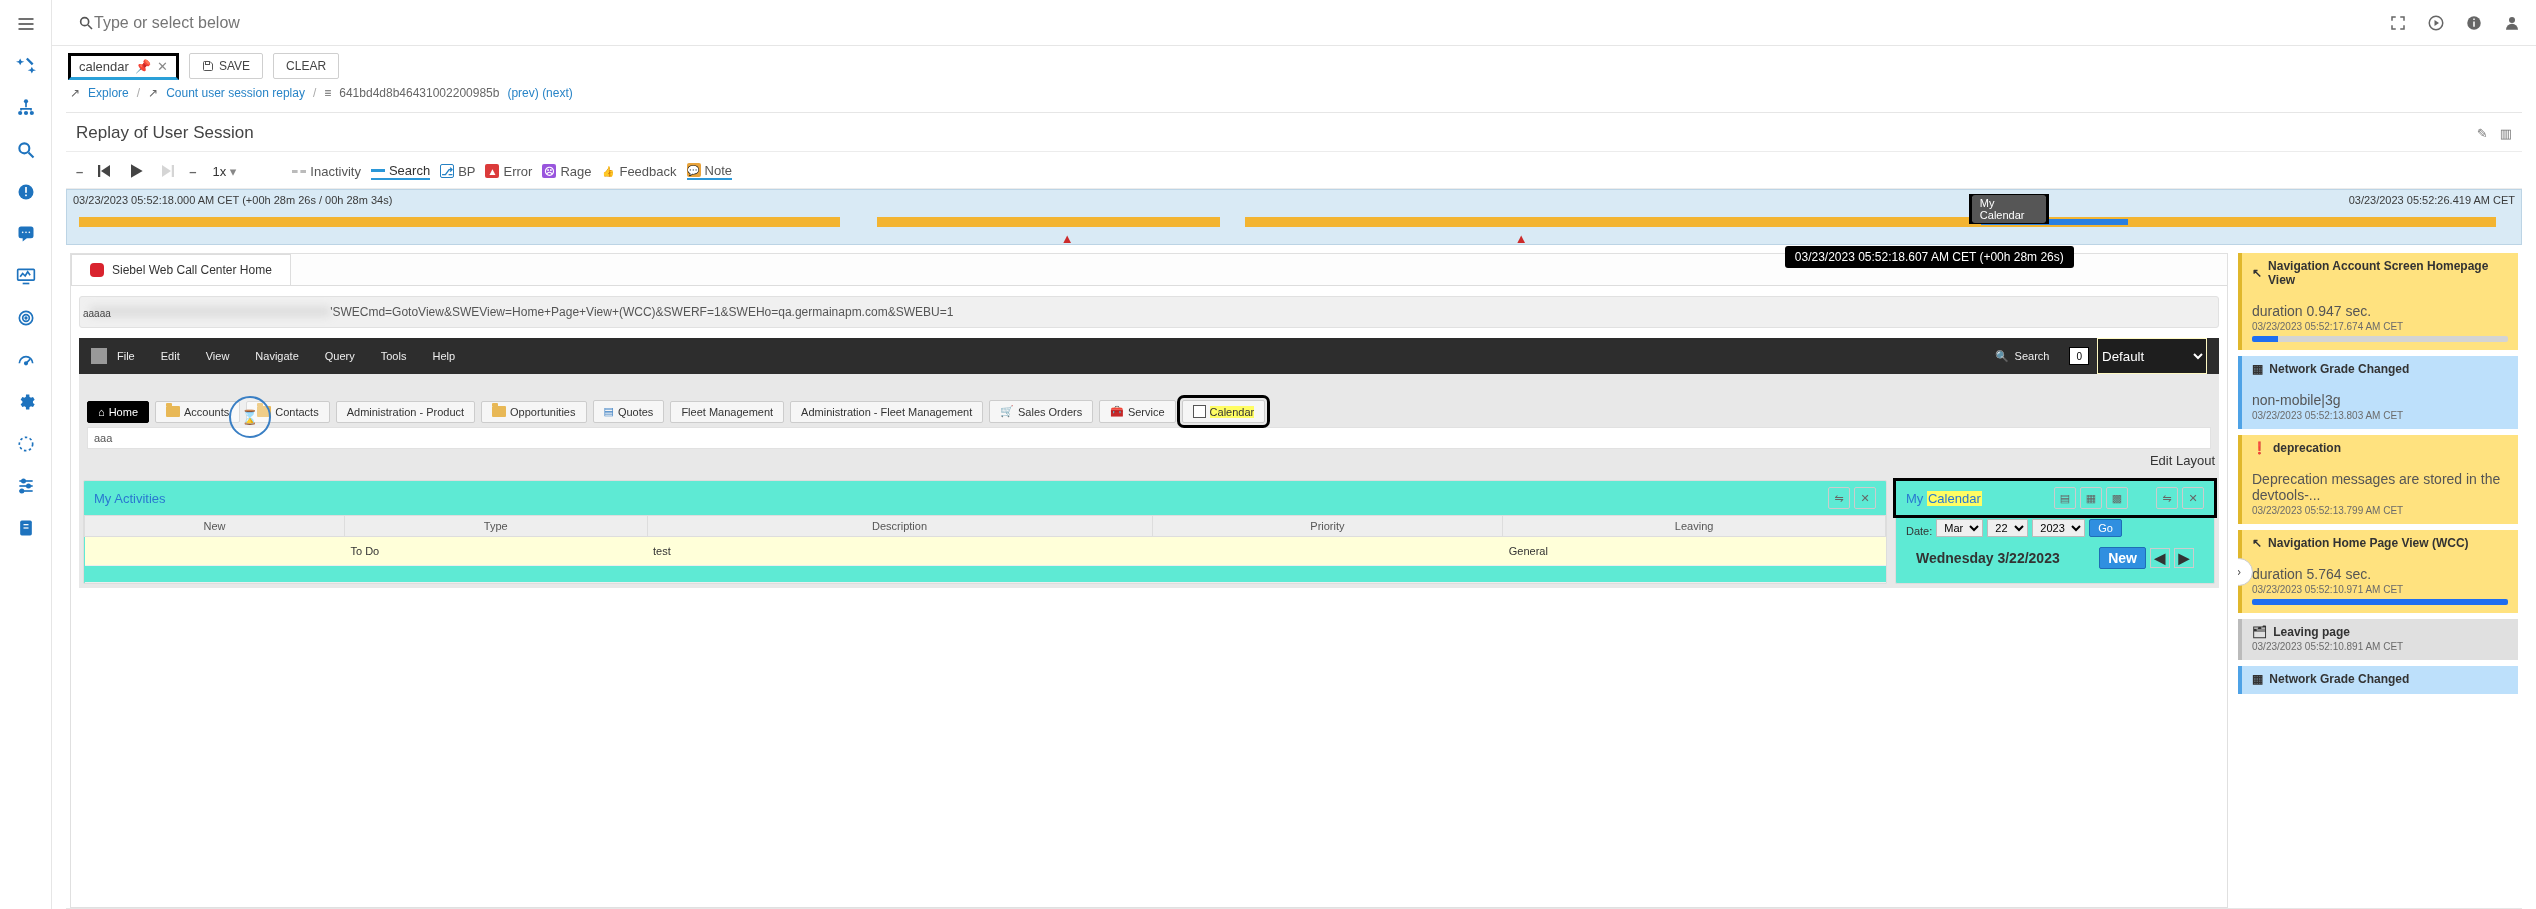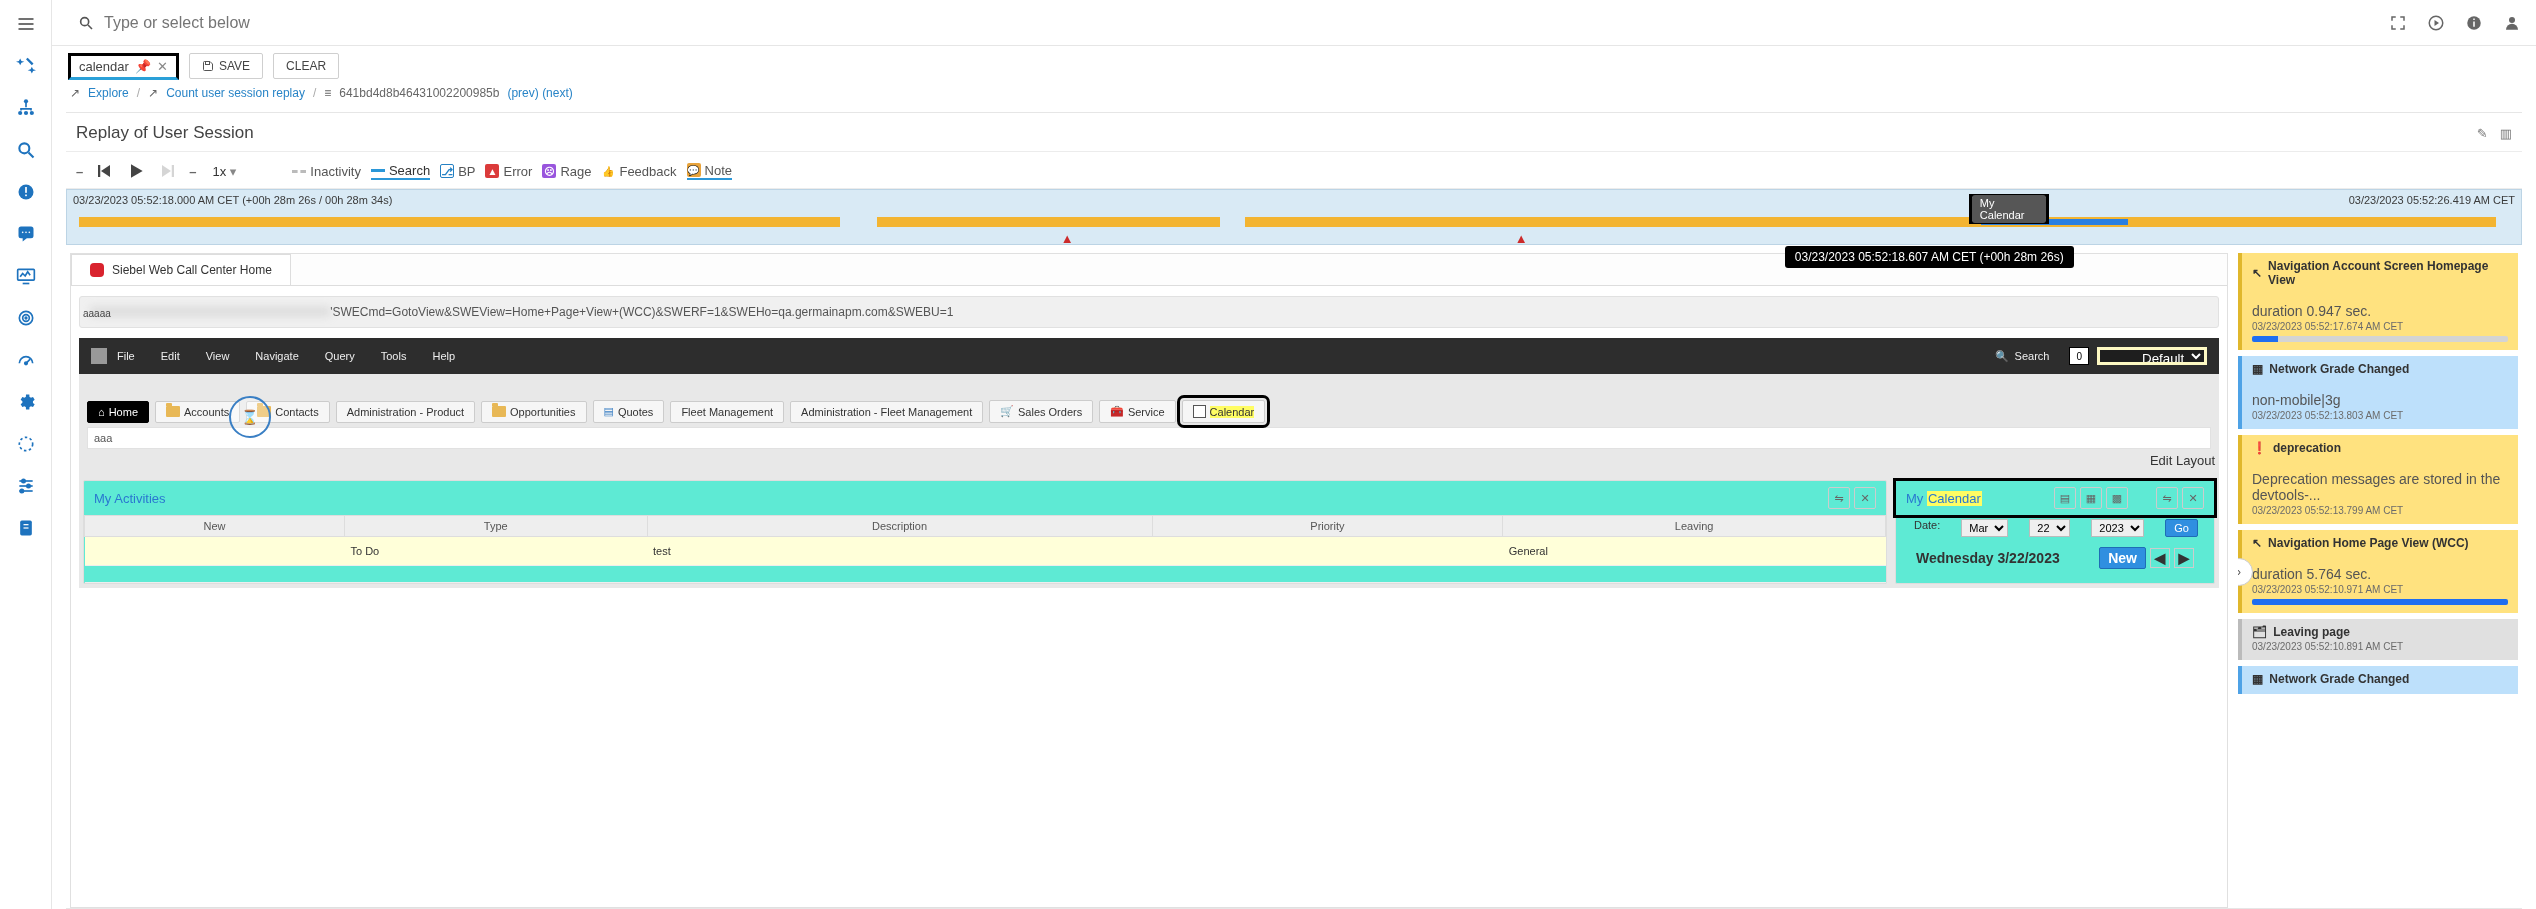--- a/index.html
+++ b/index.html
@@ -8,21 +8,21 @@
 
 .leftnav{width:52px;min-width:52px;background:#fff;border-right:1px solid #e6e6e6;display:flex;flex-direction:column;align-items:center;padding-top:10px;gap:14px;}
 .leftnav .nitem{width:28px;height:28px;display:flex;align-items:center;justify-content:center;color:#1e73be;cursor:pointer;}
 .leftnav .nitem.gray{color:#555;}
 .nitem svg{width:20px;height:20px;}
 
 .main{flex:1;display:flex;flex-direction:column;overflow:hidden;}
 
 .topbar{height:46px;border-bottom:1px solid #e6e6e6;display:flex;align-items:center;padding:0 14px 0 26px;}
 .topbar .searchwrap{display:flex;align-items:center;color:#7d7d7d;font-size:16px;flex:1;}
-.topbar .searchwrap input{border:none;font-size:16px;color:#15803d;margin-left:10px;outline:none;width:600px;}
+.topbar .searchwrap input{border:none;font-size:16px;color:#15803d;outline:none;width:600px;}
 .topicons{display:flex;gap:18px;color:#5a5a5a;}
 .topicons div{width:20px;height:20px;display:flex;align-items:center;justify-content:center;cursor:pointer;}
 
 .actionbar{height:40px;display:flex;align-items:center;padding:0 16px;gap:10px;}
 .chip{display:flex;align-items:center;border:3px solid #000;padding:3px 8px;font-size:13px;color:#444;border-bottom:3px solid #2aa0d8;}
 .chip .chipx{margin-left:6px;color:#888;cursor:pointer;}
 .btn{border:1px solid #cfcfcf;background:#fff;padding:5px 12px;font-size:12px;color:#444;cursor:pointer;display:flex;align-items:center;gap:5px;border-radius:2px;}
 
 .crumbrow{padding:0 18px 12px;font-size:12px;display:flex;align-items:center;gap:8px;color:#666;}
 .crumbrow a{color:#2884c7;text-decoration:none;}
@@ -71,21 +71,21 @@
 .stab .reddot{display:inline-block;width:14px;height:14px;background:#d9232e;border-radius:4px;}
 .urlbar{width:calc(100% - 16px);margin:10px 8px;background:#f0f0f0;border:1px solid #e1e1e1;border-radius:3px;padding:8px 10px;font-size:12px;color:#555;white-space:nowrap;overflow:hidden;text-overflow:ellipsis;}
 .urlbar .blur{filter:blur(4px);color:#aaa;}
 
 .siebel{margin:0 8px;}
 .smenu{height:36px;background:#2d2d2d;display:flex;align-items:center;color:#eee;font-size:11px;padding:0 12px;position:relative;}
 .smenu .mitem{margin-right:26px;cursor:pointer;}
 .smenu .brand{width:16px;height:16px;background:#999;margin-right:10px;}
 .smenu .srch{margin-left:auto;display:flex;align-items:center;gap:6px;}
 .smenu .cnt{background:#fff;color:#000;padding:0 6px;height:18px;font-size:10px;display:flex;align-items:center;margin-left:20px;border:1px solid #000;}
-.smenu select{background:#1e1e1e;color:#fff;border:3px solid #fef9c3;height:18px;width:110px;margin-left:8px;padding-left:38px;}
+.smenu select{background:#1e1e1e;color:#fff;border:1px solid #fef9c3;height:36px;width:110px;margin-left:8px;}
 .smenu .homecrumb{position:absolute;bottom:-16px;left:4px;font-size:10px;color:#666;}
 .aaa{font-size:10px;color:#444;position:absolute;top:-30px;left:4px;}
 .siebelbody{position:relative;background:#e8e8e8;padding:22px 4px 4px;}
 
 .snav{display:flex;gap:6px;align-items:center;background:#e8e8e8;padding:4px;}
 .snavitem{display:flex;align-items:center;gap:4px;padding:4px 10px;font-size:11px;background:#f6f6f6;border:1px solid #ccc;border-radius:2px;color:#333;cursor:pointer;}
 .snavitem.active{background:#000;color:#fff;border-color:#000;}
 .snavitem .ficon{display:inline-block;width:14px;height:11px;background:#e8b856;border-radius:1px;position:relative;}
 .snavitem .ficon::before{content:"";position:absolute;top:-3px;left:0;width:6px;height:3px;background:#e8b856;border-radius:1px 1px 0 0;}
 .snavitem .cicon{display:inline-block;width:13px;height:13px;border:1px solid #555;background:#fff;}
@@ -101,21 +101,21 @@
 .panel .phdr .pttl{color:#2a78d0;font-size:13px;}
 .panel .phdr .spacer{flex:1;}
 .panel .phdr .hic{width:22px;height:22px;border:1px solid #ccc;border-radius:2px;margin-left:4px;display:flex;align-items:center;justify-content:center;font-size:11px;color:#666;cursor:pointer;}
 table.grid{width:100%;border-collapse:collapse;font-size:11px;}
 table.grid th{background:#eee;border:1px solid #ddd;padding:4px 6px;color:#555;font-weight:normal;}
 table.grid td{border-bottom:1px solid #eee;padding:8px 6px;}
 table.grid tr.hl td{background:#ffffd9;}
 .panel.right .phdr{outline:3px solid #000;}
 .mycal-lbl{color:#2a78d0;}
 .mycal-hl{background:#fffd63;padding:0 1px;}
-.daterow{display:flex;align-items:flex-start;gap:21px;padding:4px 18px;font-size:11px;}
+.daterow{display:flex;align-items:flex-end;gap:4px;padding:4px 10px;font-size:11px;}
 .daterow select,.daterow input{border:1px solid #bbb;font-size:11px;padding:1px 3px;}
 .daterow .go{background:#2f8fe0;color:#fff;border:1px solid #1e6db5;padding:2px 8px;border-radius:2px;cursor:pointer;}
 .dayrow{display:flex;align-items:center;padding:6px 20px;font-size:14px;font-weight:bold;}
 .dayrow .new{margin-left:auto;background:#2f8fe0;color:#fff;border:1px solid #1e6db5;padding:2px 8px;border-radius:2px;cursor:pointer;}
 .dayrow .nav{border:1px solid #ccc;width:20px;height:20px;margin-left:4px;display:flex;align-items:center;justify-content:center;cursor:pointer;}
 
 .evcard{border-left:4px solid silver;padding:6px 10px 8px;font-size:12px;position:relative;}
 .evcard .et{font-weight:bold;display:flex;align-items:center;gap:6px;}
 .evcard .sub{color:#555;font-size:14px;margin-top:16px;}
 .evcard .ts{color:#6b6b6b;font-size:10px;margin-top:2px;}

